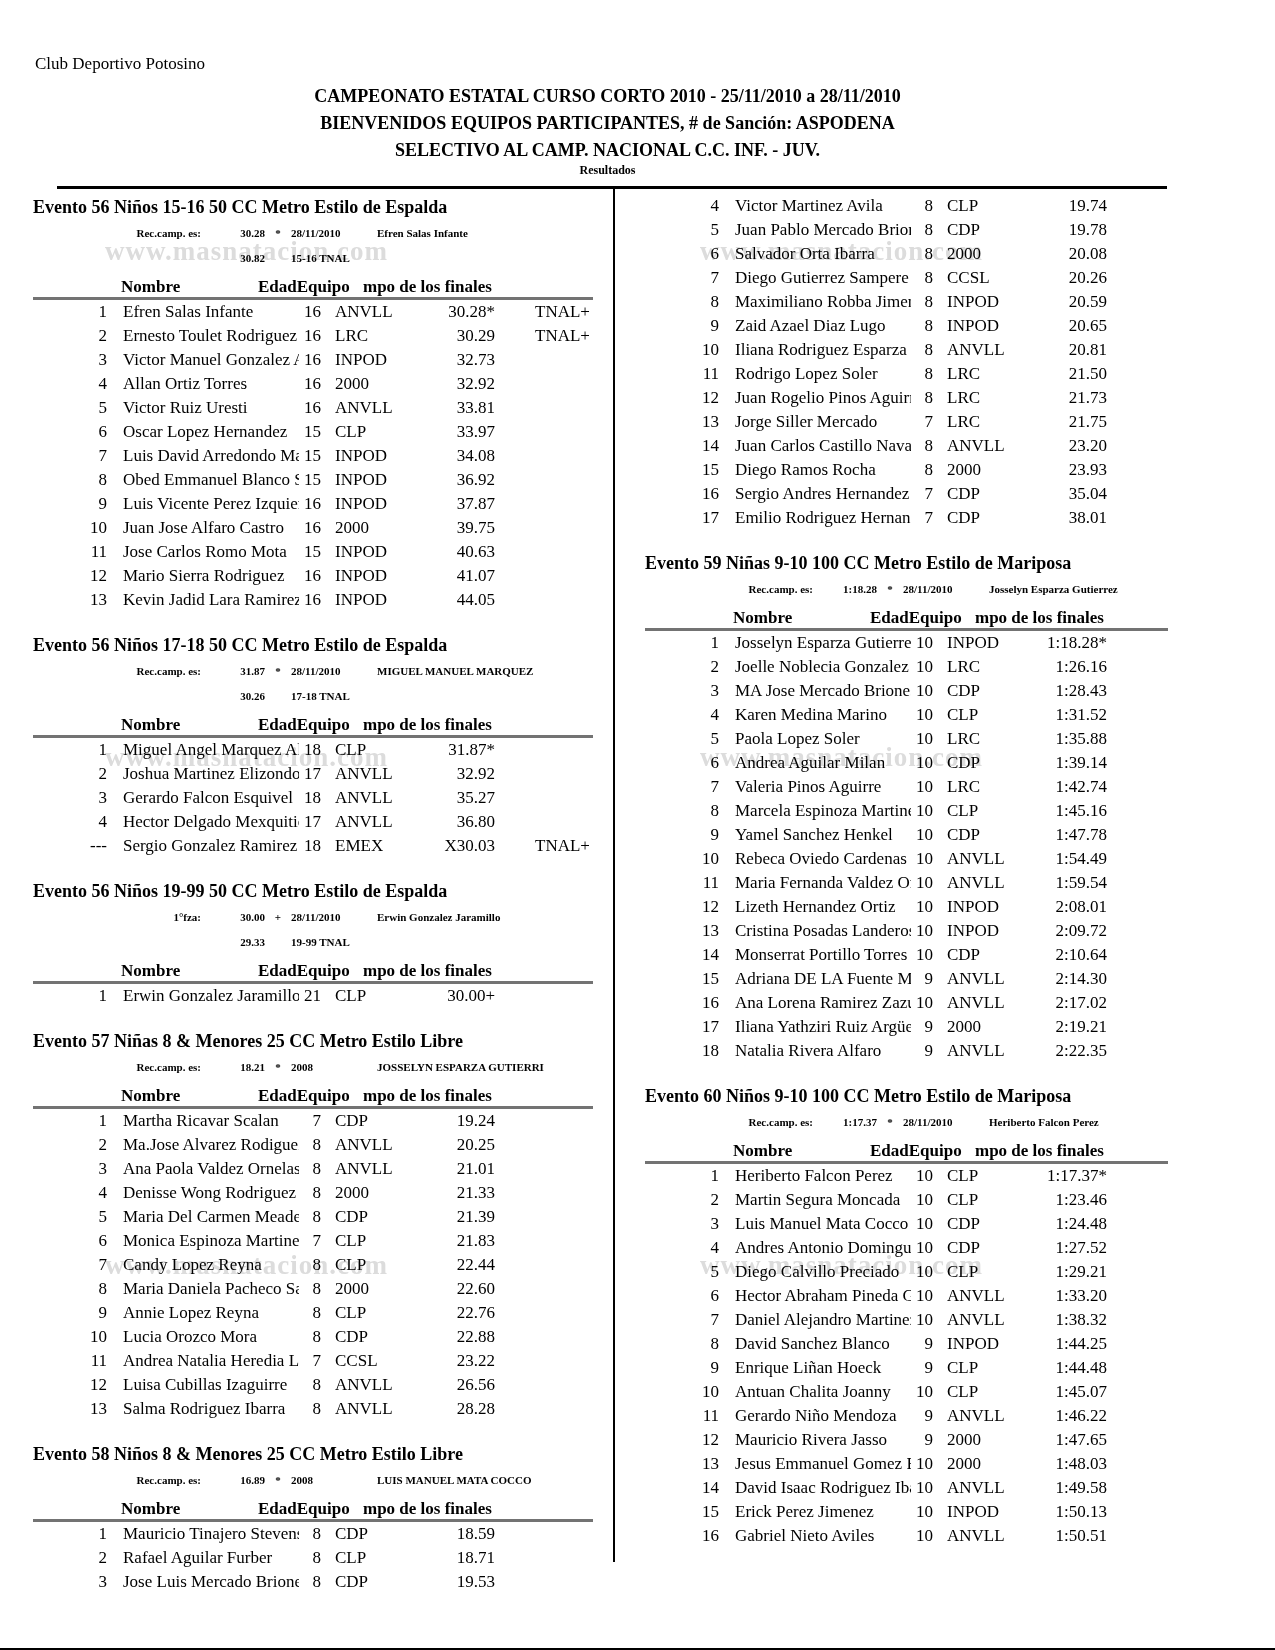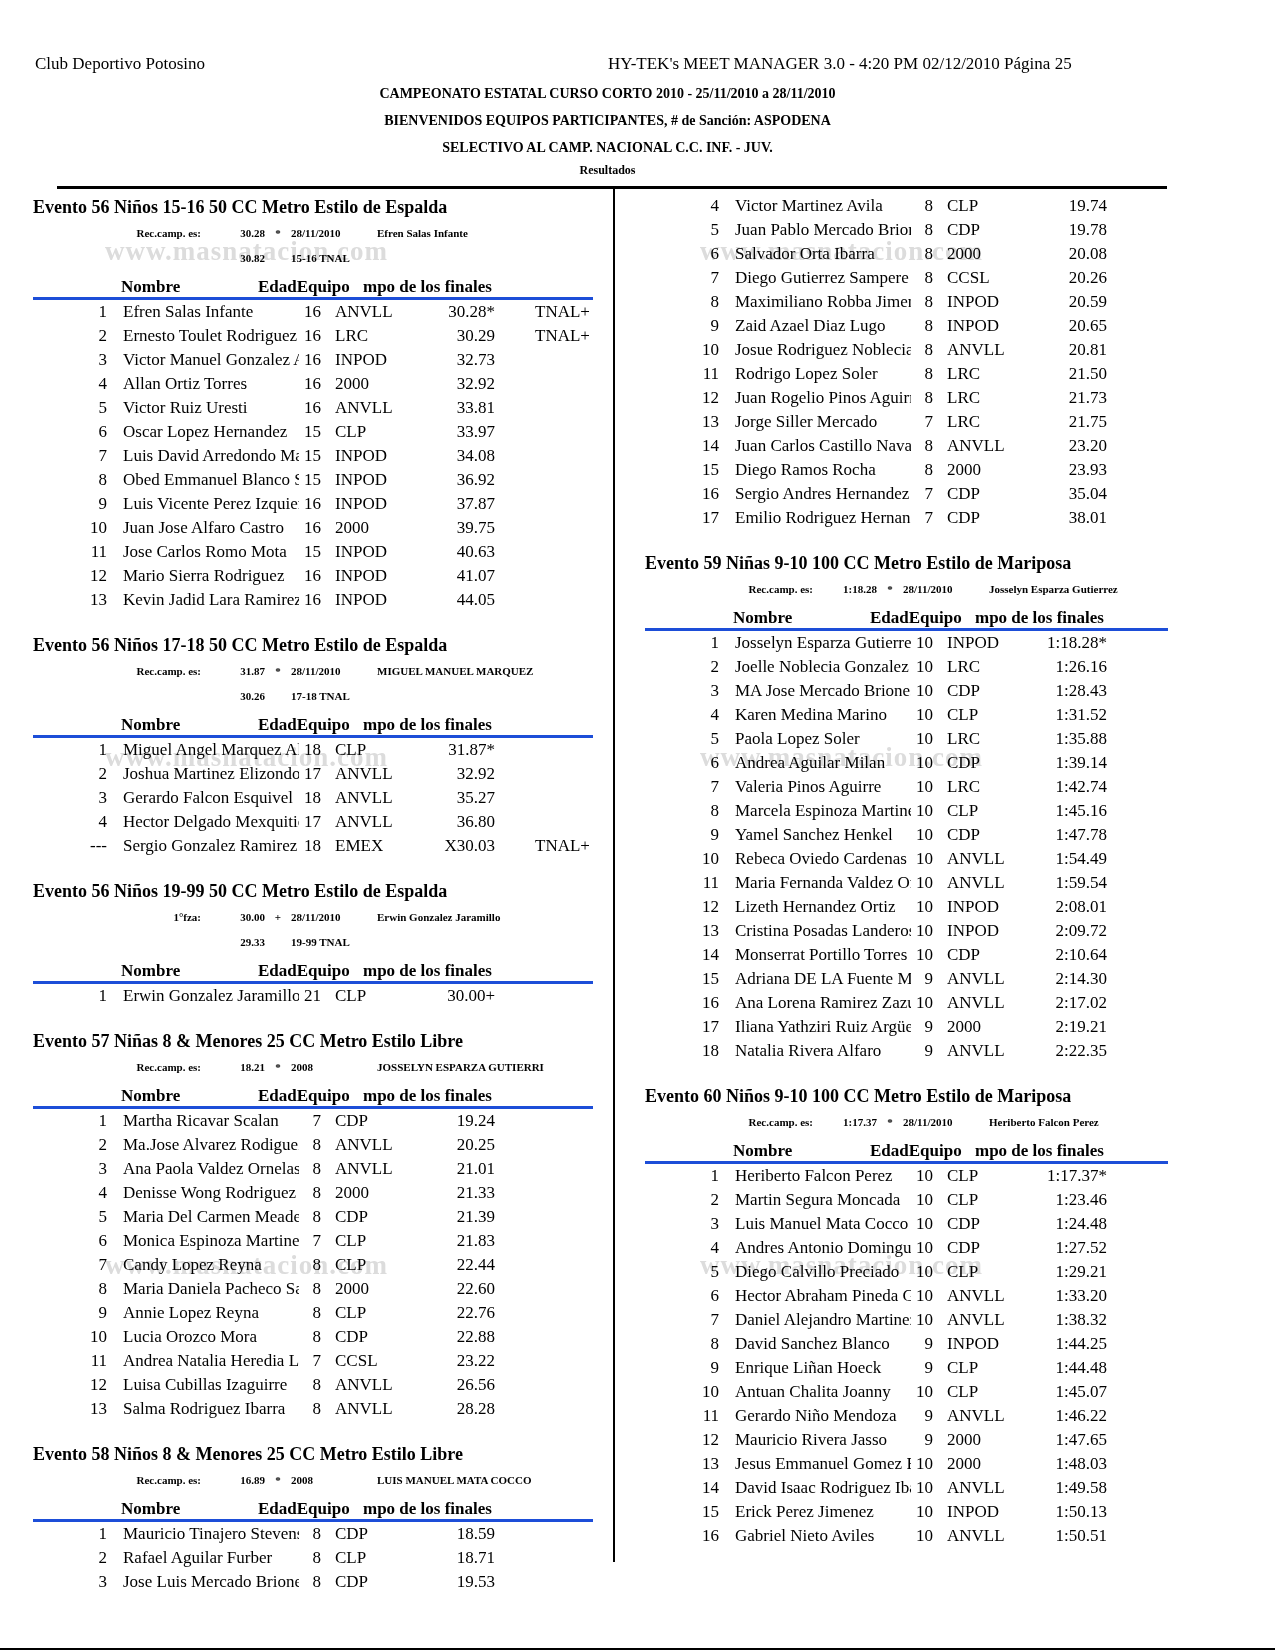--- a/index.html
+++ b/index.html
@@ -1,21 +1,21 @@
 <!DOCTYPE html>
 <html><head>
 <meta charset="utf-8">
 <style>
   html,body{margin:0;padding:0;background:#fff;}
   .page{position:relative;width:1275px;height:1650px;background:#fff;color:#000;
         font-family:"Liberation Serif","DejaVu Serif",serif;overflow:hidden;}
   .hdr-club{position:absolute;left:35px;top:54px;font-size:17px;white-space:nowrap;}
   .hdr-manager{position:absolute;left:608px;top:54px;font-size:17px;white-space:nowrap;}
   .t-center{position:absolute;left:0;width:1215px;text-align:center;font-weight:bold;
-            font-size:14px;white-space:nowrap;}
+            font-size:18px;white-space:nowrap;}
   .t1{top:86px;}.t2{top:113px;}.t3{top:140px;}
   .t-results{position:absolute;left:0;width:1215px;text-align:center;font-weight:bold;
              font-size:12px;top:163px;}
   .top-rule{position:absolute;left:57px;top:186px;width:1110px;height:3px;background:#000;}
   .divider{position:absolute;left:613px;top:188px;width:2px;height:1374px;background:#000;}
   .bottom-edge{position:absolute;left:0;bottom:0;width:1275px;height:2px;background:#000;}
   .watermark{position:absolute;font-size:27px;font-weight:bold;color:#dcdcdc;
              letter-spacing:1px;z-index:0;white-space:nowrap;}
   .col{position:absolute;top:194px;z-index:1;}
   .col-left{left:33px;width:560px;}
@@ -23,21 +23,21 @@
   .event{margin-top:20px;}
   .col > .event:first-child{margin-top:0;}
   .continuation{margin-top:3px;}
   .event-title{font-weight:bold;font-size:18px;line-height:27px;white-space:nowrap;}
   .rec-line{display:flex;font-weight:bold;font-size:11px;line-height:25px;white-space:nowrap;}
   .rl{margin-left:40px;width:128px;text-align:right;flex:none;}
   .rt{width:64px;text-align:right;flex:none;}
   .rs{width:26px;text-align:center;flex:none;}
   .rd{width:86px;flex:none;}
   .rh{flex:none;}
-  .tbl-hdr{position:relative;height:26px;border-bottom:3px solid #1d4ed8;
+  .tbl-hdr{position:relative;height:26px;border-bottom:3px solid #737373;
            font-weight:bold;font-size:17px;}
   .h-nombre{position:absolute;left:88px;bottom:0;}
   .h-edad{position:absolute;left:225px;bottom:0;}
   .h-finales{position:absolute;left:330px;bottom:0;}
   .row{display:flex;font-size:17px;line-height:24px;height:24px;white-space:nowrap;}
   .c-place{width:74px;text-align:right;flex:none;}
   .c-name{margin-left:16px;width:176px;overflow:hidden;flex:none;}
   .c-age{width:22px;text-align:right;flex:none;}
   .c-team{margin-left:14px;width:86px;flex:none;}
   .c-time{width:74px;text-align:right;flex:none;}
@@ -49,21 +49,20 @@
 <div class="page">
 
   <span class="watermark" style="left:105px;top:236px;">www.masnatacion.com</span>
   <span class="watermark" style="left:700px;top:236px;">www.masnatacion.com</span>
   <span class="watermark" style="left:105px;top:742px;">www.masnatacion.com</span>
   <span class="watermark" style="left:700px;top:742px;">www.masnatacion.com</span>
   <span class="watermark" style="left:105px;top:1250px;">www.masnatacion.com</span>
   <span class="watermark" style="left:700px;top:1250px;">www.masnatacion.com</span>
 
   <div class="hdr-club">Club Deportivo Potosino</div>
-  <div class="hdr-manager">HY-TEK's MEET MANAGER 3.0 - 4:20 PM  02/12/2010  Página 25</div>
   <div class="t-center t1">CAMPEONATO ESTATAL CURSO CORTO 2010 - 25/11/2010 a 28/11/2010</div>
   <div class="t-center t2">BIENVENIDOS EQUIPOS PARTICIPANTES, # de Sanción: ASPODENA</div>
   <div class="t-center t3">SELECTIVO AL CAMP. NACIONAL C.C. INF. - JUV.</div>
   <div class="t-results">Resultados</div>
 
   <div class="top-rule"></div>
   <div class="divider"></div>
 
   <div class="col col-left">
       <div class="event">
@@ -450,21 +449,21 @@
         </div>
         <div class="row">
           <span class="c-place">9</span>
           <span class="c-name">Zaid Azael Diaz Lugo</span>
           <span class="c-age">8</span>
           <span class="c-team">INPOD</span>
           <span class="c-time">20.65</span>
         </div>
         <div class="row">
           <span class="c-place">10</span>
-          <span class="c-name">Josue Rodriguez Noblecia</span>
+          <span class="c-name">Iliana Rodriguez Esparza</span>
           <span class="c-age">8</span>
           <span class="c-team">ANVLL</span>
           <span class="c-time">20.81</span>
         </div>
         <div class="row">
           <span class="c-place">11</span>
           <span class="c-name">Rodrigo Lopez Soler</span>
           <span class="c-age">8</span>
           <span class="c-team">LRC</span>
           <span class="c-time">21.50</span>

